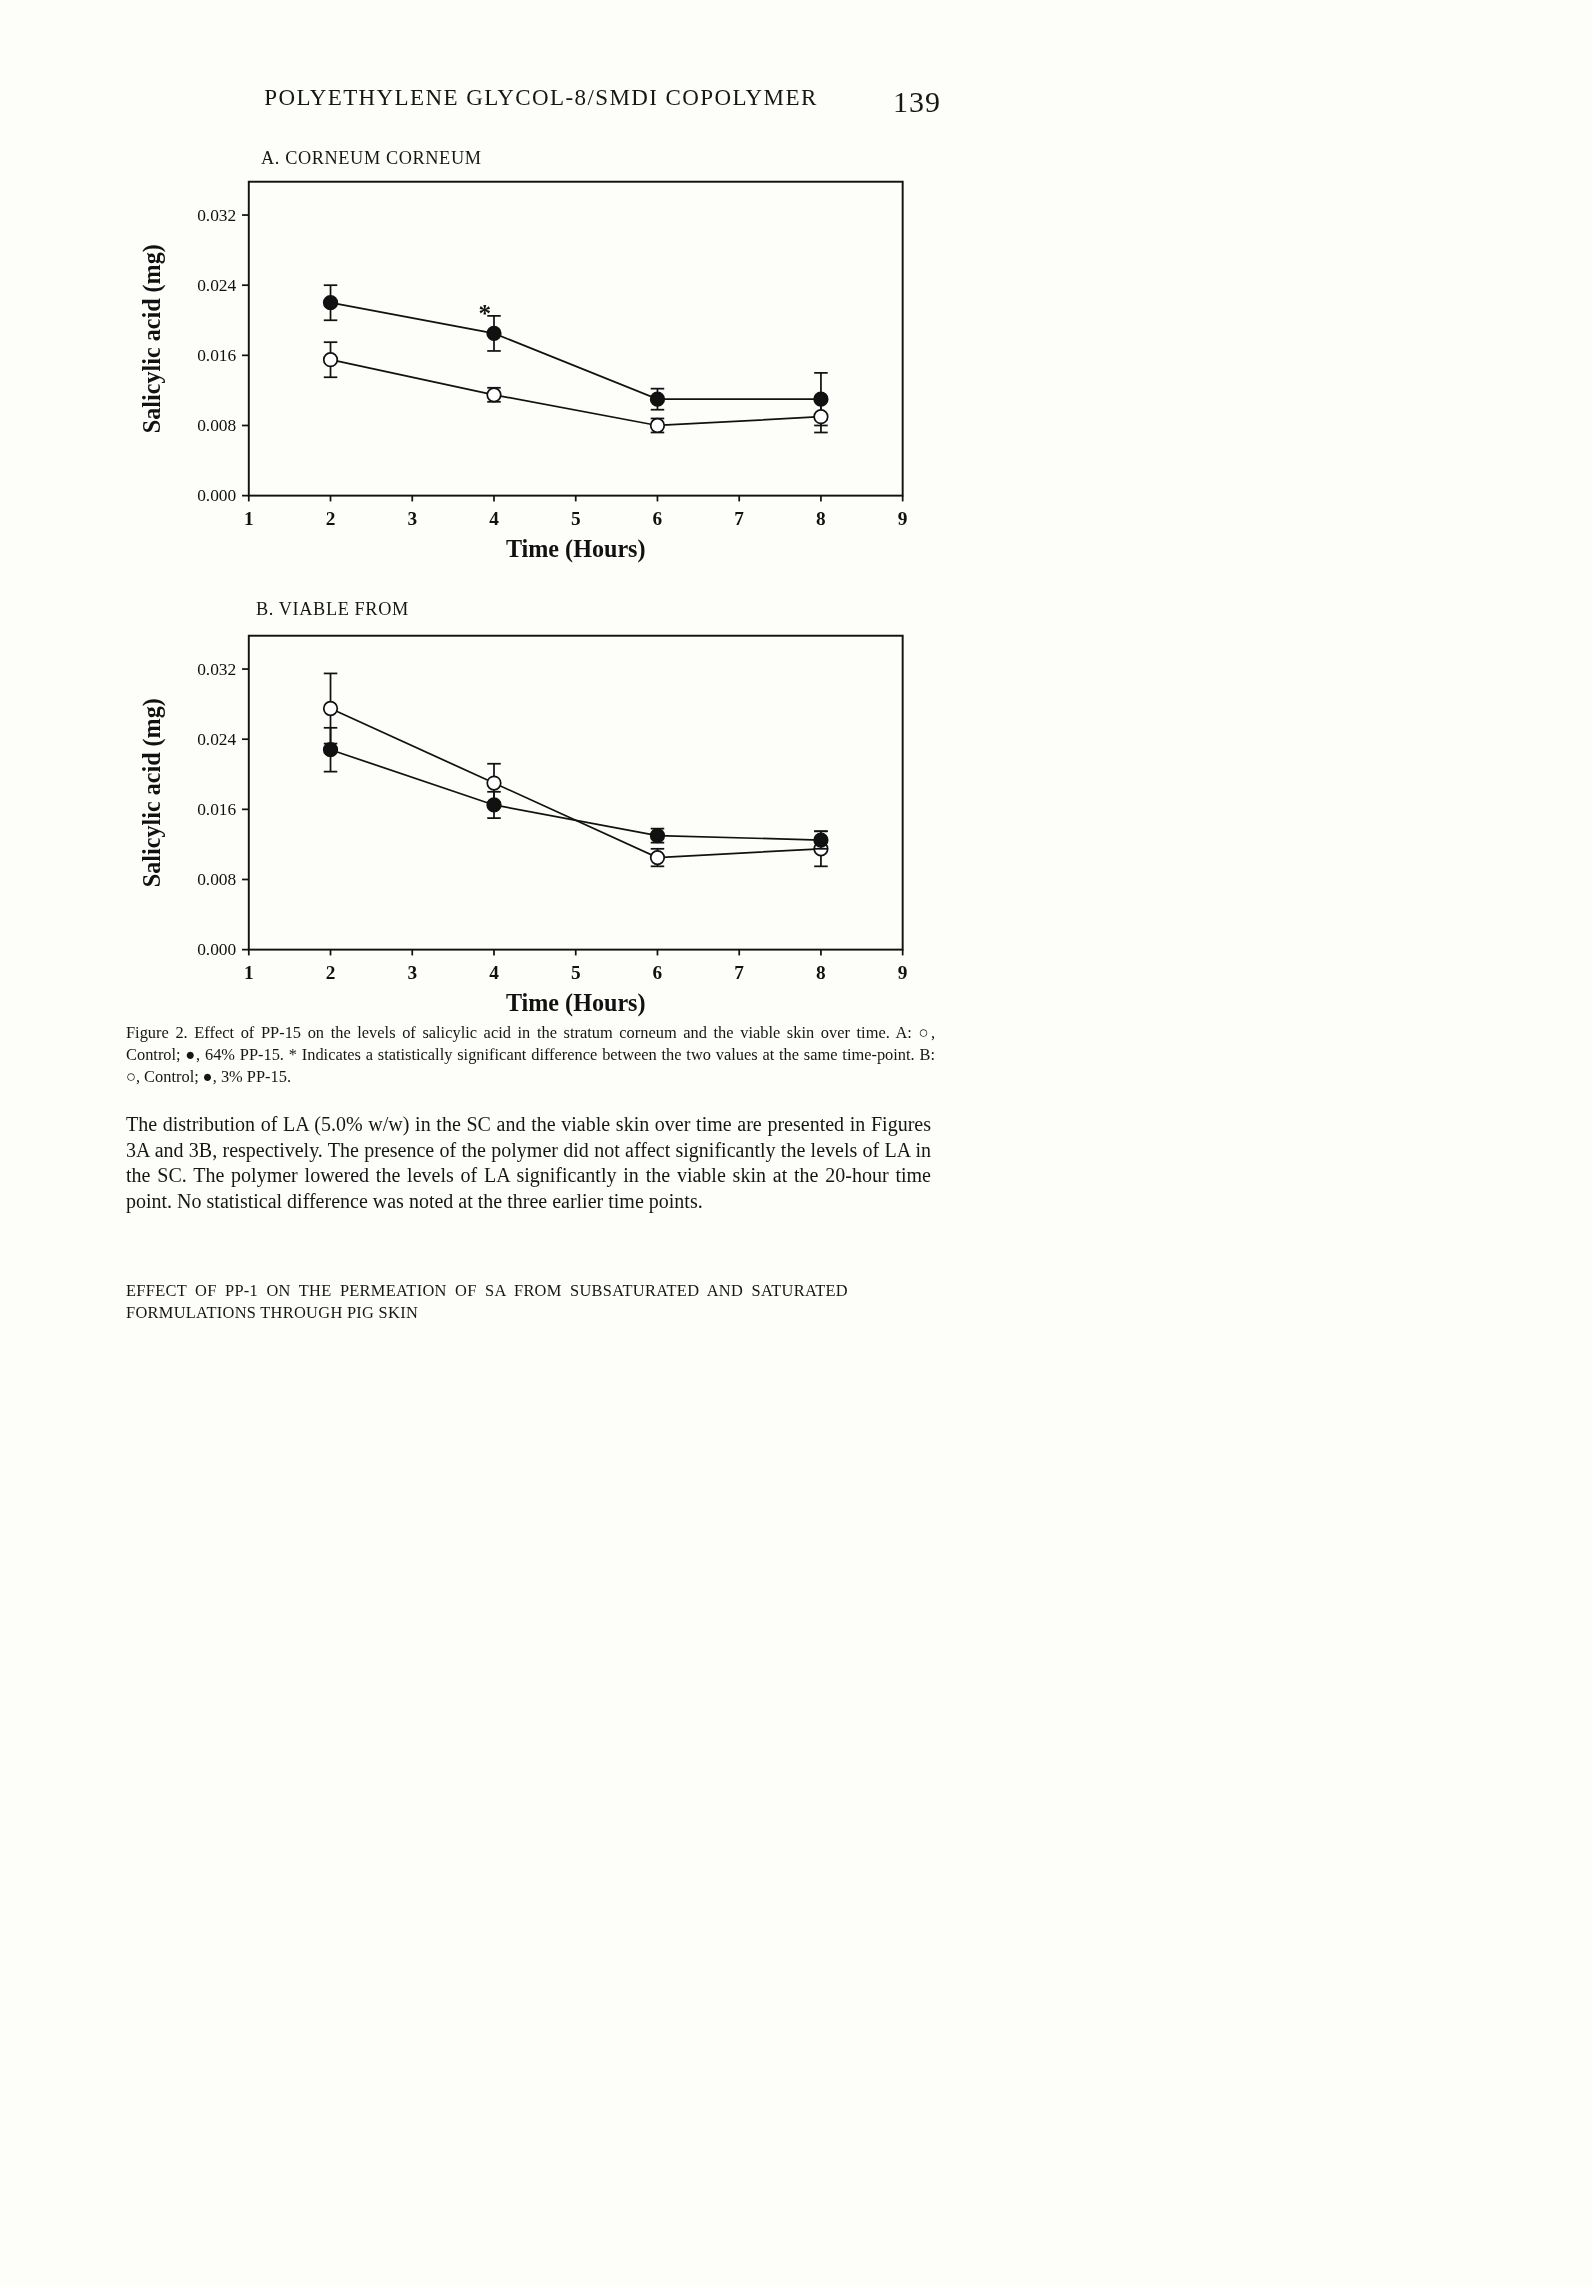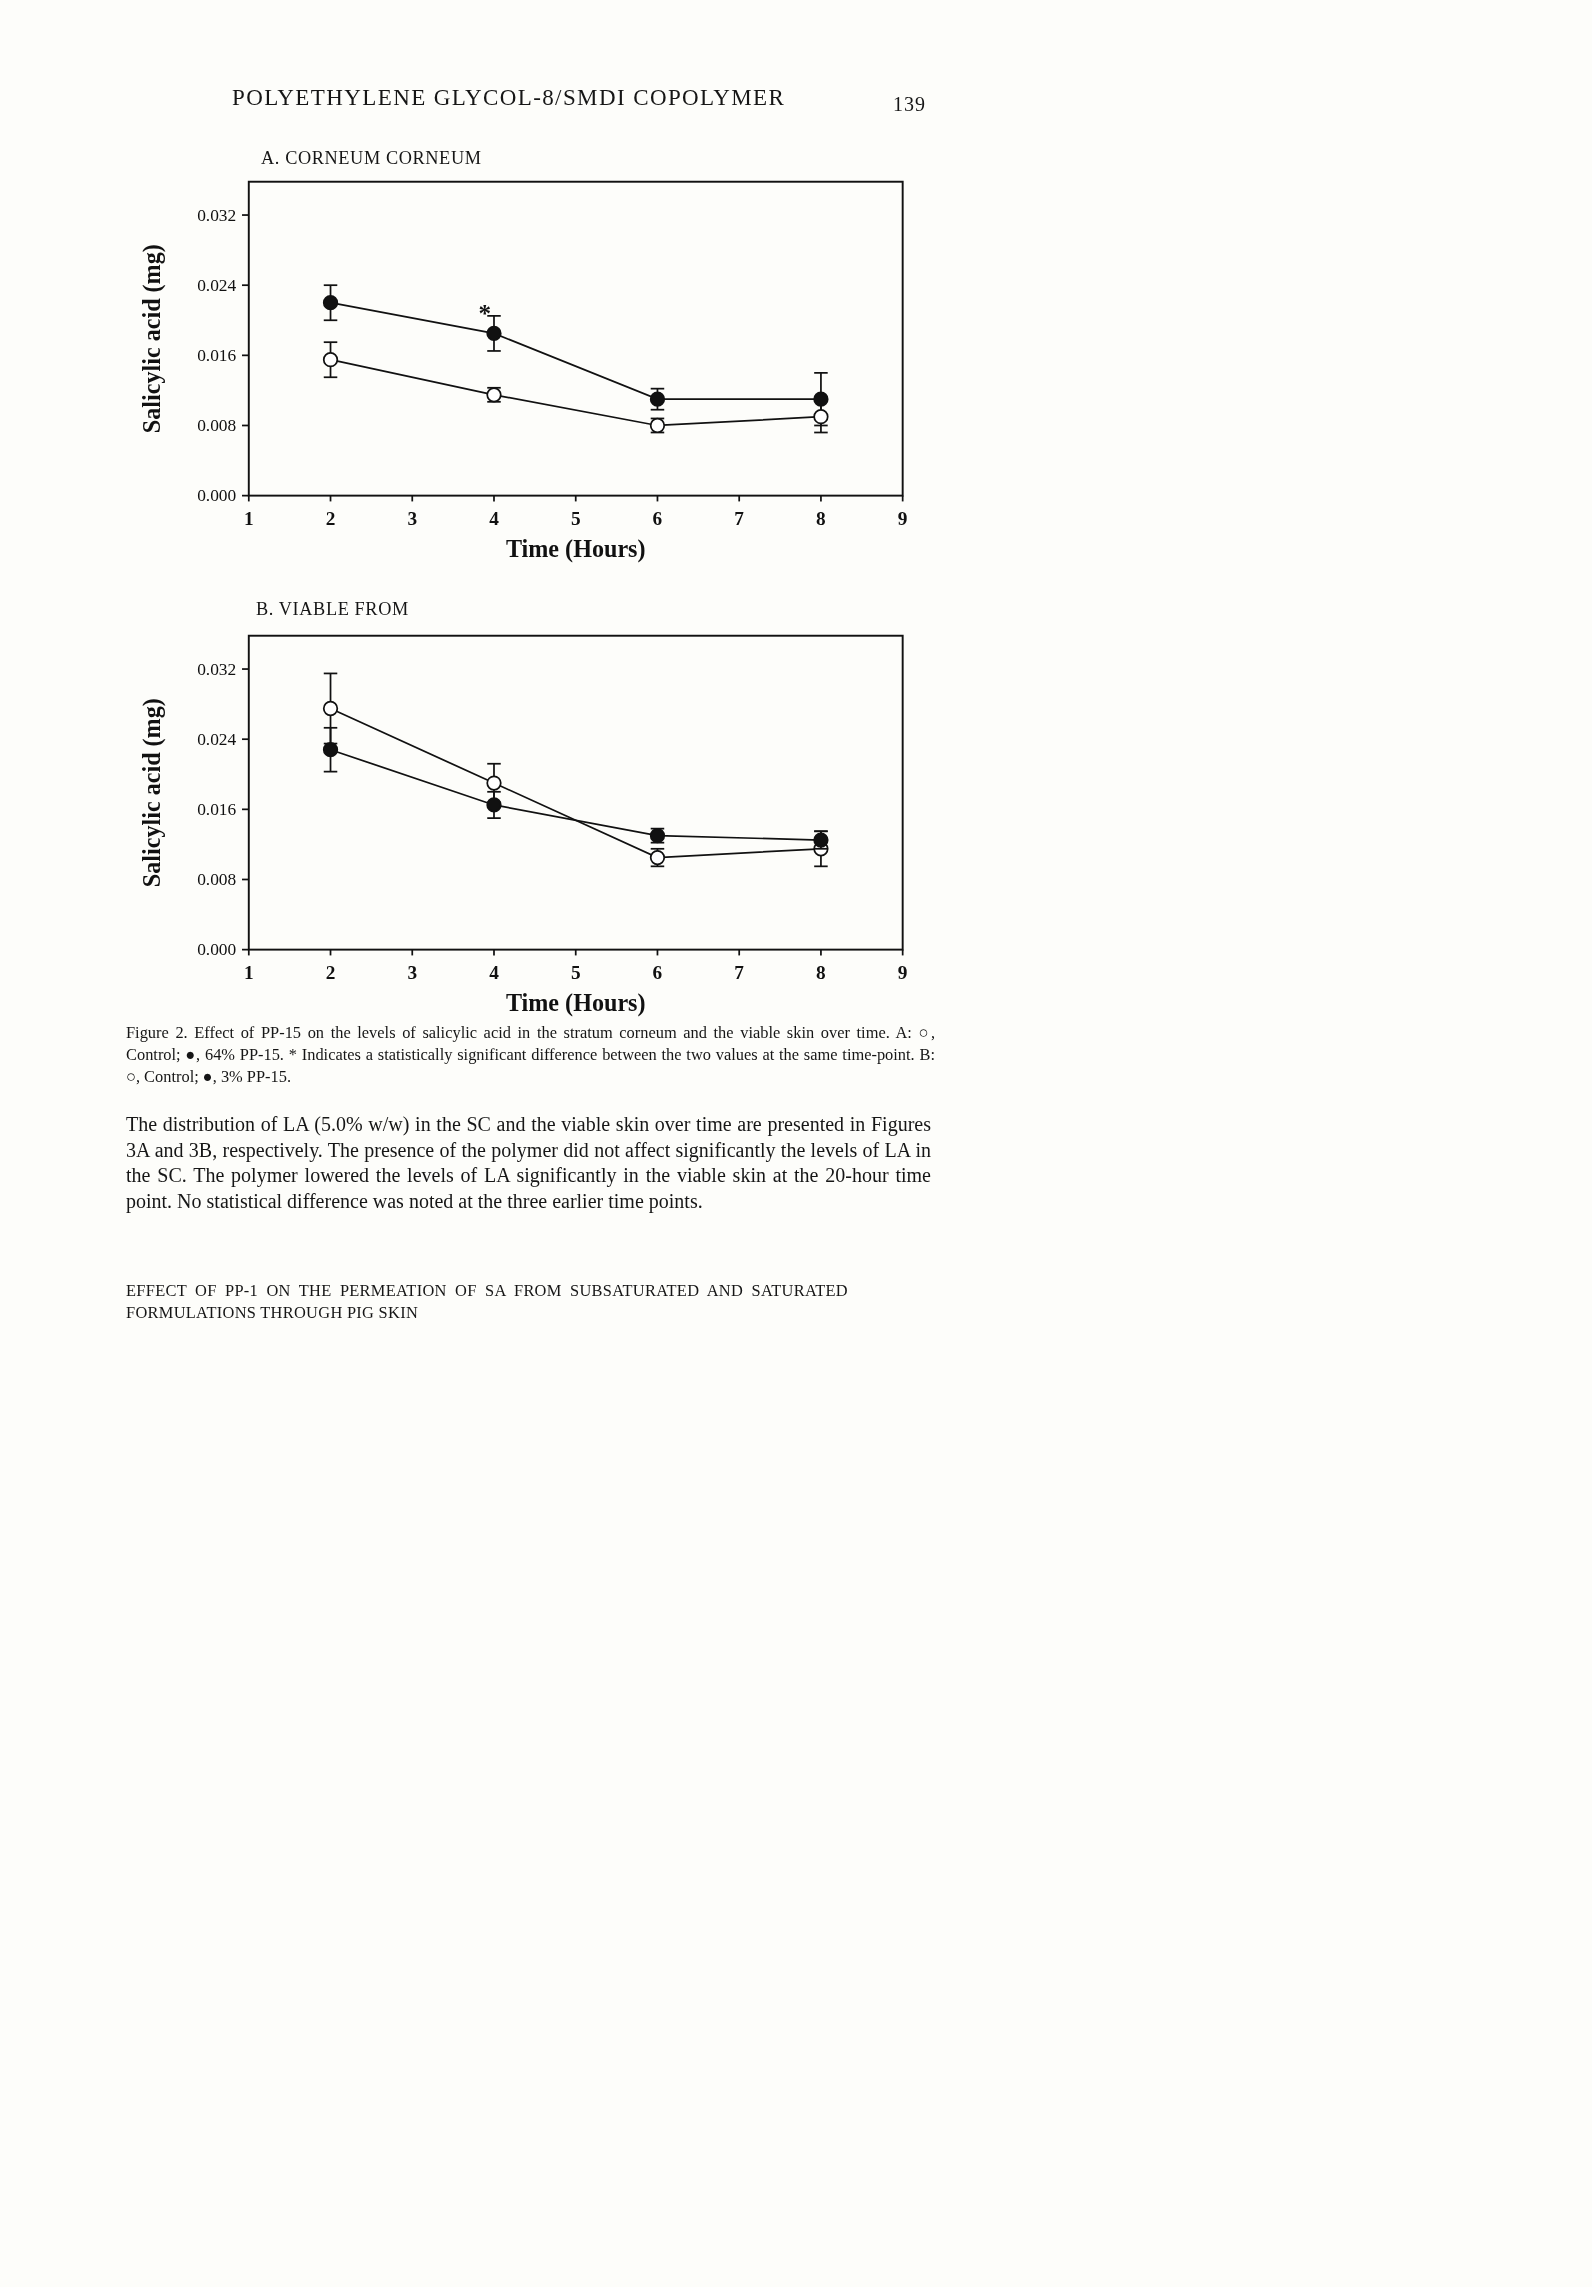--- a/index.html
+++ b/index.html
@@ -9,26 +9,26 @@
     position: relative;
     width: 1592px;
     height: 2287px;
     background: #fdfdfa;
     font-family: "Liberation Serif", serif;
     color: #161616;
     overflow: hidden;
   }
   .running-title {
     position: absolute; left: 232px; top: 85px; width: 618px;
-    text-align: left; font-size: 23px; letter-spacing: 1.4px;
+    text-align: center; font-size: 23px; letter-spacing: 1.4px;
     white-space: nowrap;
   }
   .page-number {
-    position: absolute; left: 893px; top: 93px;
-    font-size: 20px; letter-spacing: 1px;
+    position: absolute; left: 893px; top: 85px;
+    font-size: 30px; letter-spacing: 1px;
   }
   .chart-title { position: absolute; font-size: 18.3px; letter-spacing: 0.6px; }
   .chart-title-a { left: 261px; top: 148px; }
   .chart-title-b { left: 256px; top: 599px; }
   svg.chart { position: absolute; left: 101px; width: 821px; height: 396px; }
   svg.chart-a { top: 174px; }
   svg.chart-b { top: 628px; }
   .caption {
     position: absolute; left: 126px; top: 1022px; width: 809px; margin: 0;
     font-size: 16.4px; line-height: 22px; text-align: justify;

